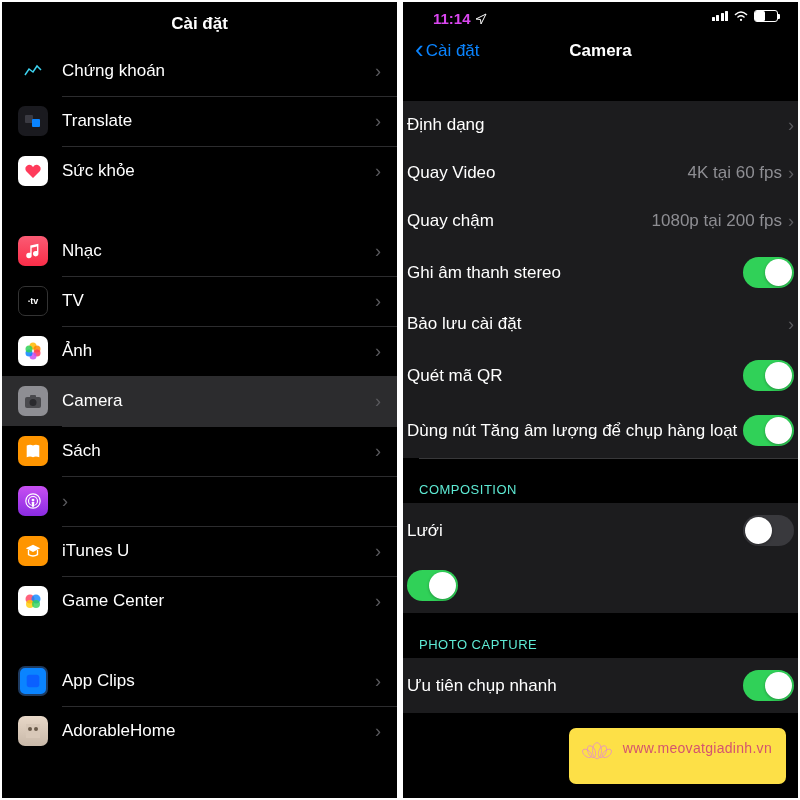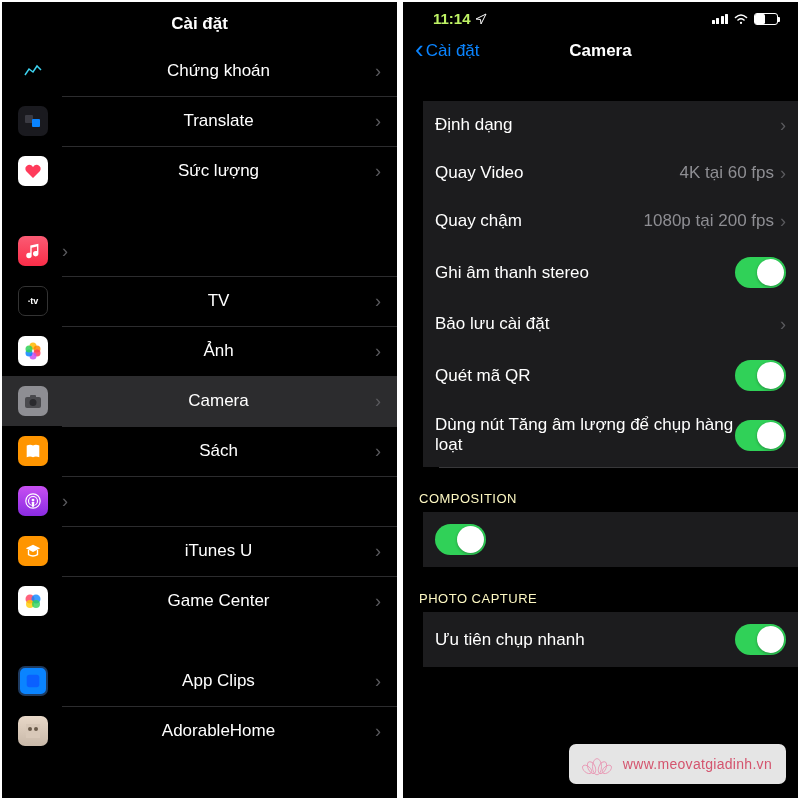--- a/index.html
+++ b/index.html
@@ -2,61 +2,61 @@
 <html><head>
   <meta charset="utf-8">
   <style>
     * { margin: 0; padding: 0; box-sizing: border-box; font-family: -apple-system, BlinkMacSystemFont, 'Segoe UI', sans-serif; }
     body { background: #fff; width: 800px; height: 800px; display: flex; gap: 6px; padding: 2px; }
     .phone { flex: 1; background: #000; display: flex; flex-direction: column; overflow: hidden; }
     
     
     .header-left { text-align: center; padding: 12px 0; color: #fff; font-size: 17px; font-weight: 600; }
     .list { flex: 1; overflow: hidden; }
-    .row { display: flex; align-items: center; padding: 10px 16px; min-height: 50px; position: relative; text-align: center; }
+    .row { display: flex; align-items: center; padding: 10px 16px; min-height: 50px; position: relative; }
     .row.selected { background: #2c2c2e; }
     .group-gap { height: 30px; background: #000; }
     .icon-wrap { width: 30px; height: 30px; border-radius: 7px; margin-right: 14px; display: flex; align-items: center; justify-content: center; flex-shrink: 0; }
     .row-label { color: #fff; font-size: 17px; flex: 1; }
     .chev { color: #5a5a5e; font-size: 18px; }
     .sep { position: absolute; bottom: 0; left: 60px; right: 0; height: 0.5px; background: #2c2c2e; }
     
     
-    .statusbar { display: flex; justify-content: space-between; align-items: center; padding: 8px 20px 2px 30px; color: #bef264; font-size: 15px; font-weight: 600; }
+    .statusbar { display: flex; justify-content: space-between; align-items: flex-start; padding: 8px 20px 2px 30px; color: #d946ef; font-size: 15px; font-weight: 600; }
     .status-right { display: flex; gap: 5px; align-items: center; }
     .nav-right { display: flex; align-items: center; padding: 8px 12px; position: relative; height: 44px; }
     .back { color: #0a84ff; font-size: 17px; display: flex; align-items: center; gap: 2px; }
     .back-chev { font-size: 26px; font-weight: 300; margin-top: -3px; }
     .nav-title { position: absolute; left: 50%; transform: translateX(-50%); color: #fff; font-size: 17px; font-weight: 600; }
     
     .settings-list { flex: 1; background: #000; }
-    .setting-row { display: flex; align-items: center; padding: 12px 12px; min-height: 48px; background: #1c1c1e; position: relative; margin-left: 20px; }
+    .setting-row { display: flex; align-items: center; padding: 12px 4px; min-height: 48px; background: #1c1c1e; position: relative; }
     .setting-row.first { margin-top: 28px; }
     .setting-label { color: #fff; font-size: 17px; flex: 1; }
     .setting-value { color: #8e8e93; font-size: 17px; margin-right: 6px; text-align: right; }
     .setting-sep { position: absolute; bottom: 0; left: 16px; right: 0; height: 0.5px; background: #38383a; }
-    .section-header { color: #fef9c3; font-size: 13px; padding: 24px 16px 6px; letter-spacing: 0.5px; }
+    .section-header { color: #5eead4; font-size: 13px; padding: 24px 16px 6px; letter-spacing: 0.5px; }
     
     .toggle { width: 51px; height: 31px; border-radius: 16px; position: relative; flex-shrink: 0; }
     .toggle.on { background: #30d158; }
     .toggle.off { background: #39393d; }
     .toggle-knob { width: 27px; height: 27px; background: #fff; border-radius: 50%; position: absolute; top: 2px; box-shadow: 0 1px 3px rgba(0,0,0,0.3); }
     .toggle.on .toggle-knob { right: 2px; }
     .toggle.off .toggle-knob { left: 2px; }
     
     
     .ic-stocks { background: #000; } .ic-translate { background: #1a1a1f; }
     .ic-health { background: #fff; } .ic-music { background: linear-gradient(#fb5b74,#fa2d48); }
     .ic-tv { background: #000; border: 0.5px solid #333; } .ic-photos { background: #fff; }
     .ic-camera { background: #8e8e93; } .ic-books { background: #ff9500; }
     .ic-podcast { background: linear-gradient(#c850f2,#8a2be2); } .ic-itunesu { background: #ff9500; }
     .ic-gamecenter { background: #fff; } .ic-appclips { background: #0a84ff; border: 2px solid #1e3a5f; }
     .ic-adorable { background: linear-gradient(#e8d8c8,#c8b8a8); }
     
-    .watermark { position: absolute; bottom: 14px; right: 12px; background: #e5e5e5; border-radius: 7px; padding: 6px 14px 6px 10px; display: flex; align-items: center; gap: 8px; box-shadow: 0 2px 8px rgba(0,0,0,0.25); }
+    .watermark { position: absolute; bottom: 14px; right: 12px; background: #fde047; border-radius: 7px; padding: 6px 14px 22px 10px; display: flex; align-items: center; gap: 8px; box-shadow: 0 2px 8px rgba(0,0,0,0.25); }
     .lotus { width: 36px; height: 28px; }
     .wm-text { color: #d4546e; font-size: 14px; letter-spacing: 0.3px; }
     
     .signal { display: flex; gap: 1.5px; align-items: flex-end; }
     .signal span { width: 3px; background: #fff; border-radius: 0.5px; }
     .battery { width: 24px; height: 12px; border: 1px solid #fff; border-radius: 3px; position: relative; }
     .battery::after { content:''; position:absolute; right:-3px; top:3px; width:2px; height:5px; background:#fff; border-radius:0 1px 1px 0; }
     .battery-fill { height: 100%; width: 45%; background: #fff; border-radius: 1.5px; }
     
     svg { display: block; }
@@ -88,33 +88,34 @@
       <div class="row-label">Translate</div>
       <div class="chev">›</div>
       <div class="sep"></div>
     </div>
         <div class="row">
       <div class="icon-wrap ic-health">
             <svg width="20" height="20" viewBox="0 0 20 20">
               <path d="M10 17 L3 10 Q1 6 5 4 Q8 3 10 6 Q12 3 15 4 Q19 6 17 10 Z" fill="#ff3b5b"></path>
             </svg>
           </div>
-      <div class="row-label">Sức lượng</div>
+      <div class="row-label">Sức khỏe</div>
       <div class="chev">›</div>
 
     </div>
       </div>
     <div class="group-gap"></div>
     <div id="list2">
         <div class="row">
       <div class="icon-wrap ic-music">
             <svg width="18" height="18" viewBox="0 0 20 20">
               <path d="M7 4 L16 2 L16 13 Q16 16 13 16 Q10 16 10 13 Q10 10 13 10 L14.5 10 L14.5 5 L8.5 6.5 L8.5 15 Q8.5 18 5.5 18 Q2.5 18 2.5 15 Q2.5 12 5.5 12 L7 12 Z" fill="#fff"></path>
             </svg>
           </div>
+      <div class="row-label">Nhạc</div>
       <div class="chev">›</div>
       <div class="sep"></div>
     </div>
         <div class="row">
       <div class="icon-wrap ic-tv">
             <span style="color:#fff;font-size:9px;font-weight:700">∙tv</span>
           </div>
       <div class="row-label">TV</div>
       <div class="chev">›</div>
       <div class="sep"></div>
@@ -292,20 +293,27 @@
         <div class="setting-row">
           <div class="setting-label">Dùng nút Tăng âm lượng để chụp hàng loạt</div>
           <div class="toggle on">
             <div class="toggle-knob"></div>
           </div>
           <div class="setting-sep"></div>
         </div>
       </div>
     <div class="section-header">COMPOSITION</div>
     <div id="rlist2">
+        <div class="setting-row">
+          <div class="setting-label">Lưới</div>
+          <div class="toggle off">
+            <div class="toggle-knob"></div>
+          </div>
+          <div class="setting-sep"></div>
+        </div>
         <div class="setting-row">
           <div class="toggle on">
             <div class="toggle-knob"></div>
           </div>
         </div>
       </div>
     <div class="section-header">PHOTO CAPTURE</div>
     <div id="rlist3">
         <div class="setting-row">
           <div class="setting-label">Ưu tiên chụp nhanh</div>

